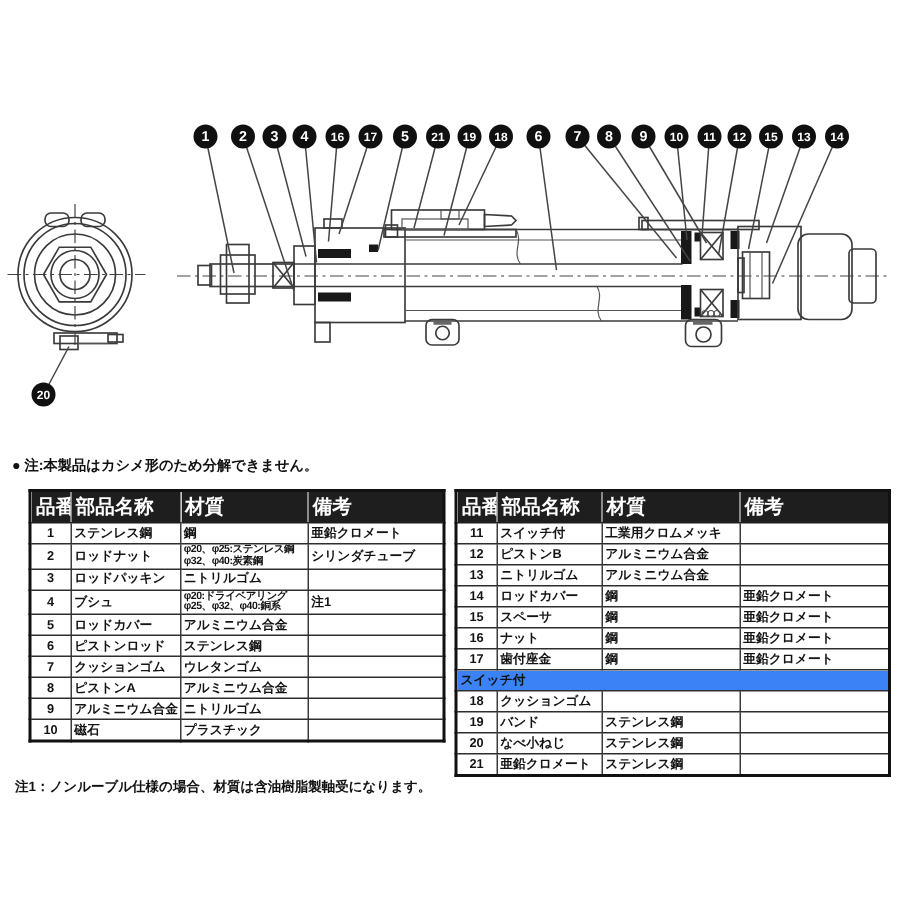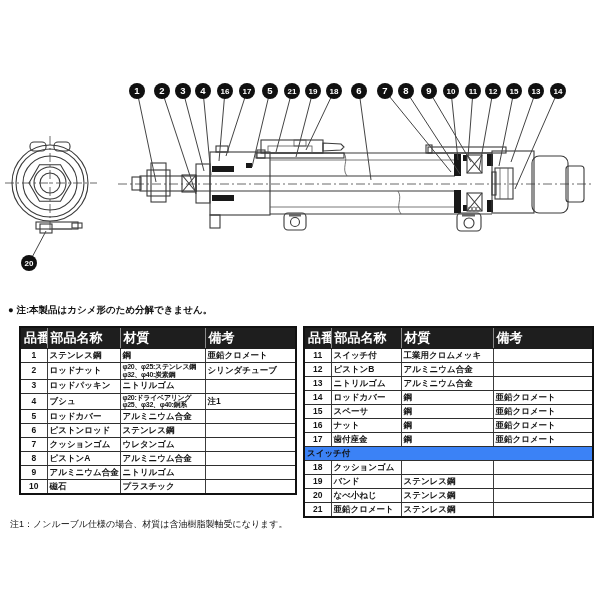--- a/index.html
+++ b/index.html
@@ -13,21 +13,21 @@
   .lnthin{stroke:#555;stroke-width:0.8;fill:none;}
   .fill-dark{fill:#181818;stroke:none;}
   .fill-gray{fill:#666;stroke:none;}
   .center{stroke:#444;stroke-width:0.8;stroke-dasharray:9 3 2 3;fill:none;}
   .leader{stroke:#444;stroke-width:1;}
   .co-circle{fill:#101010;}
   .co-text{fill:#fff;font:bold 9.5px "Liberation Sans","DejaVu Sans",sans-serif;text-anchor:middle;}
   .co-text.small{font-size:8px;}
   
   .note-top{position:absolute;left:8px;top:304px;font-size:9.5px;font-weight:bold;color:#111;}
-  .footnote{position:absolute;left:10px;top:518px;font-size:9px;font-weight:normal;color:#111;}
+  .footnote{position:absolute;left:10px;top:518px;font-size:9px;font-weight:bold;color:#111;}
   
   table.parts-table{
     position:absolute;border-collapse:collapse;table-layout:fixed;
     font-size:8.5px;font-weight:bold;color:#141414;border:2px solid #111;
   }
   #table-left{left:19px;top:326px;width:276px;}
   #table-right{left:303px;top:326px;width:289px;}
   .parts-table th{
     background:#1e1e1e;color:#ffffff;font-size:13px;text-align:left;
     padding:1px 3px;height:12px;border:1px solid #1e1e1e;border-right:1px solid #8a8a8a;

